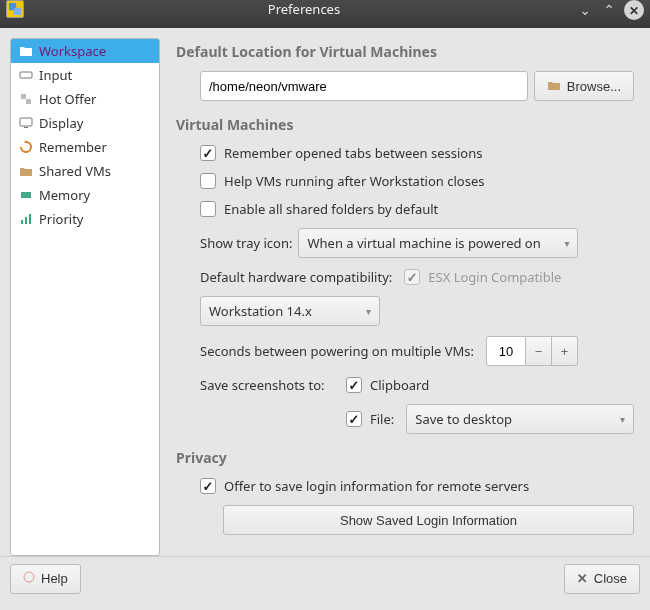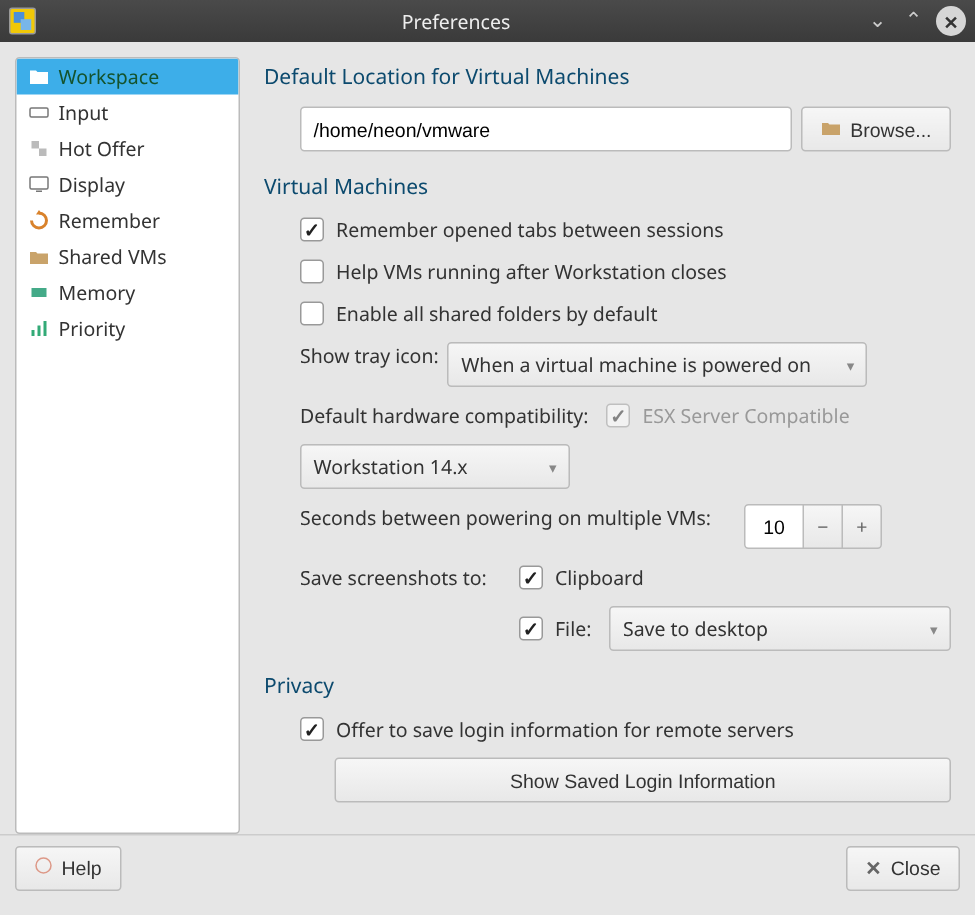--- a/index.html
+++ b/index.html
@@ -1,35 +1,35 @@
 <!DOCTYPE html>
 <html><head>
 <meta charset="utf-8">
 <style>
 * { box-sizing: border-box; margin: 0; padding: 0; }
 body { font-family: "Noto Sans", "Segoe UI", Arial, sans-serif; font-size: 13px; color: #333; background: #e6e6e6; width: 650px; height: 610px; overflow: hidden; }
 
-.titlebar { height: 28px; background: linear-gradient(to bottom, #4a4a4a, #3a3a3a); display: flex; align-items: center; padding: 0 6px; color: #eee; }
+.titlebar { height: 28px; background: linear-gradient(to bottom, #4a4a4a, #3a3a3a); display: flex; align-items: flex-start; padding: 0 6px; color: #eee; }
 .titlebar .app-icon { width: 18px; height: 18px; background: #f0c808; border: 1px solid #999; border-radius: 2px; display: flex; align-items: center; justify-content: center; margin-right: 8px; }
 .titlebar .app-icon svg { width: 12px; height: 12px; }
 .titlebar .title { flex: 1; text-align: center; font-size: 13px; color: #eee; }
 .titlebar .winbtns { display: flex; gap: 6px; margin-left: auto; }
 .titlebar .winbtn { width: 18px; height: 18px; display: flex; align-items: center; justify-content: center; color: #ccc; cursor: pointer; font-size: 14px; }
 .titlebar .circle { width: 20px; height: 20px; border-radius: 50%; background: #d6d6d6; color: #333; display: flex; align-items: center; justify-content: center; font-size: 12px; font-weight: bold; }
 
 .content { display: flex; height: 528px; padding: 10px 10px 0 10px; gap: 10px; background: #e6e6e6; }
 .sidebar { width: 150px; background: #fff; border: 1px solid #bbb; border-radius: 3px; overflow: hidden; }
 .sidebar-item { display: flex; align-items: center; padding: 4px 8px; height: 24px; gap: 6px; cursor: pointer; }
-.sidebar-item.selected { background: #3daee9; color: #14532d; }
+.sidebar-item.selected { background: #3daee9; color: #701a75; }
 .sidebar-item .sicon { width: 14px; height: 14px; flex-shrink: 0; display: flex; align-items: center; justify-content: center; }
 
 .main { flex: 1; padding: 0 6px; overflow-y: auto; }
-.section-title { font-weight: normal; color: #0c4a6e; margin: 4px 0 10px 0; font-size: 14px; }
-
-.row { display: flex; margin-bottom: 10px; }
+.section-title { font-weight: bold; color: #737373; margin: 4px 0 10px 0; font-size: 14px; }
+
+.row { display: flex; align-items: center; margin-bottom: 10px; }
 .indent { padding-left: 24px; }
 .gap6 { gap: 6px; }
 
 input.text { height: 30px; border: 1px solid #bbb; border-radius: 3px; padding: 0 8px; background: #fff; font-size: 13px; }
 .btn { height: 30px; border: 1px solid #bbb; border-radius: 3px; background: linear-gradient(to bottom, #f6f6f6, #e8e8e8); padding: 0 12px; display: inline-flex; align-items: center; gap: 6px; cursor: pointer; font-size: 13px; color: #333; }
 .btn.full { width: 100%; justify-content: center; margin-left: 23px; }
 
 .checkbox { width: 16px; height: 16px; border: 1px solid #999; border-radius: 3px; background: #fff; display: inline-flex; align-items: center; justify-content: center; margin-right: 8px; flex-shrink: 0; cursor: pointer; }
 .checkbox.checked::after { content: "✓"; color: #222; font-size: 13px; font-weight: bold; line-height: 1; }
 .checkbox.disabled { opacity: 0.5; cursor: default; }
@@ -176,33 +176,33 @@
       <div class="dropdown" style="flex:0 0 auto; min-width:280px">
         <span>When a virtual machine is powered on</span>
         <span class="arrow">▾</span>
       </div>
     </div>
 
     <div class="row indent gap6">
       <span>Default hardware compatibility:</span>
       <label class="disabled" style="margin-left:6px">
         <span class="checkbox checked disabled"></span>
-        <span>ESX Server Compatible</span>
+        <span>ESX Login Compatible</span>
       </label>
     </div>
     <div class="row indent">
       <div class="dropdown" style="width:180px">
         <span>Workstation 14.x</span>
         <span class="arrow">▾</span>
       </div>
     </div>
 
     <div class="row indent gap6">
       <span>Seconds between powering on multiple VMs:</span>
-      <div class="spinner" style="margin-left:16px">
+      <div class="spinner" style="margin-left:6px">
         <input class="text" value="10" style="">
         <div class="step">−</div>
         <div class="step">+</div>
       </div>
     </div>
 
     <div class="row indent gap6">
       <span style="width:140px">Save screenshots to:</span>
       <label>
           <span class="checkbox checked"></span>

